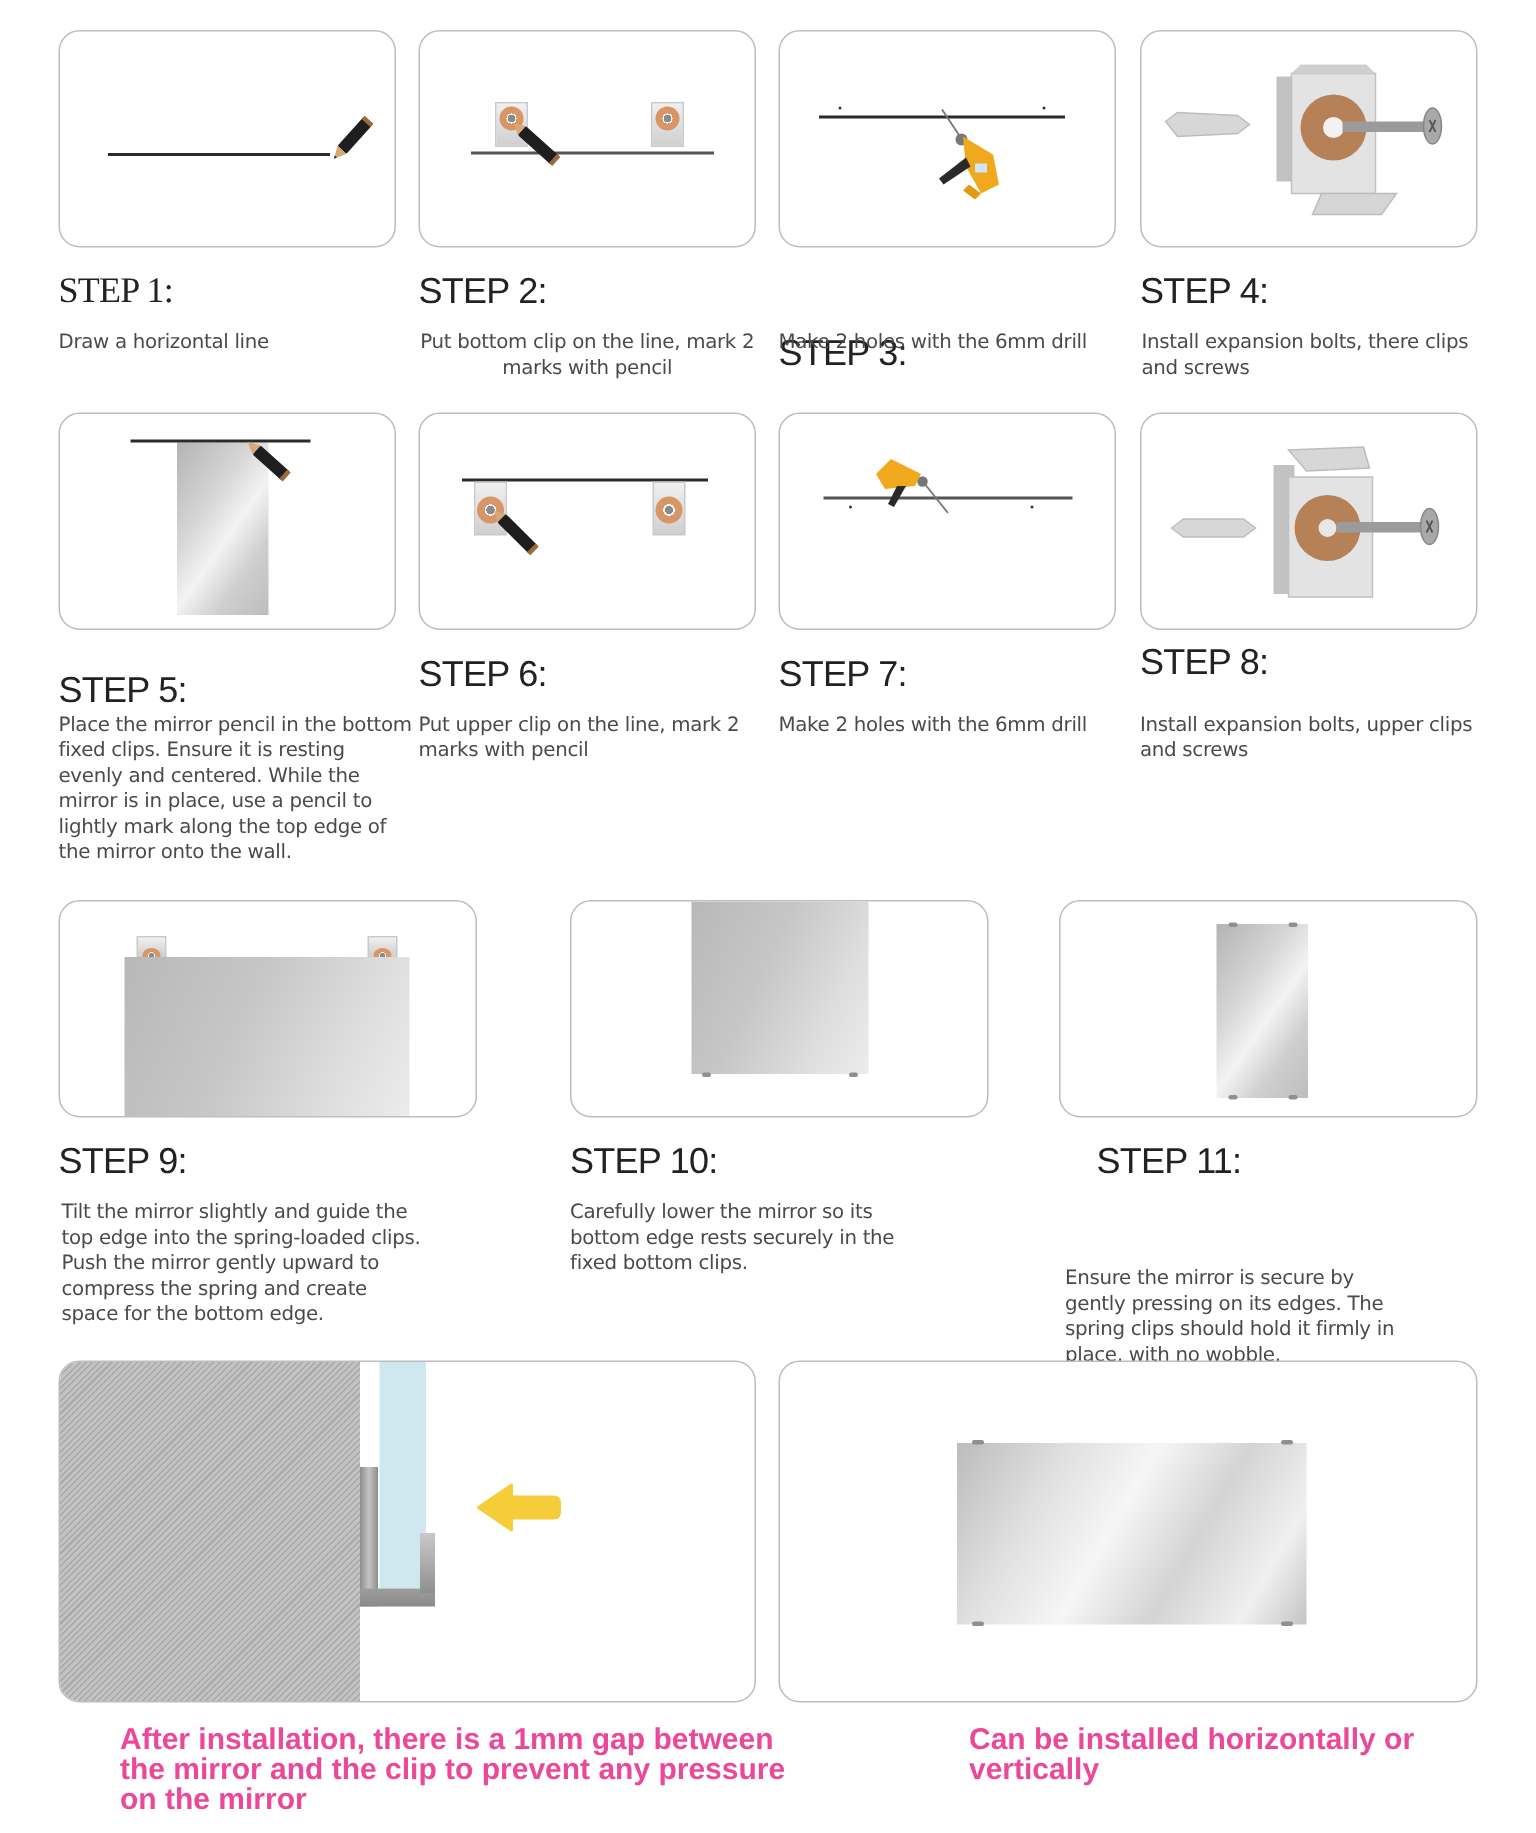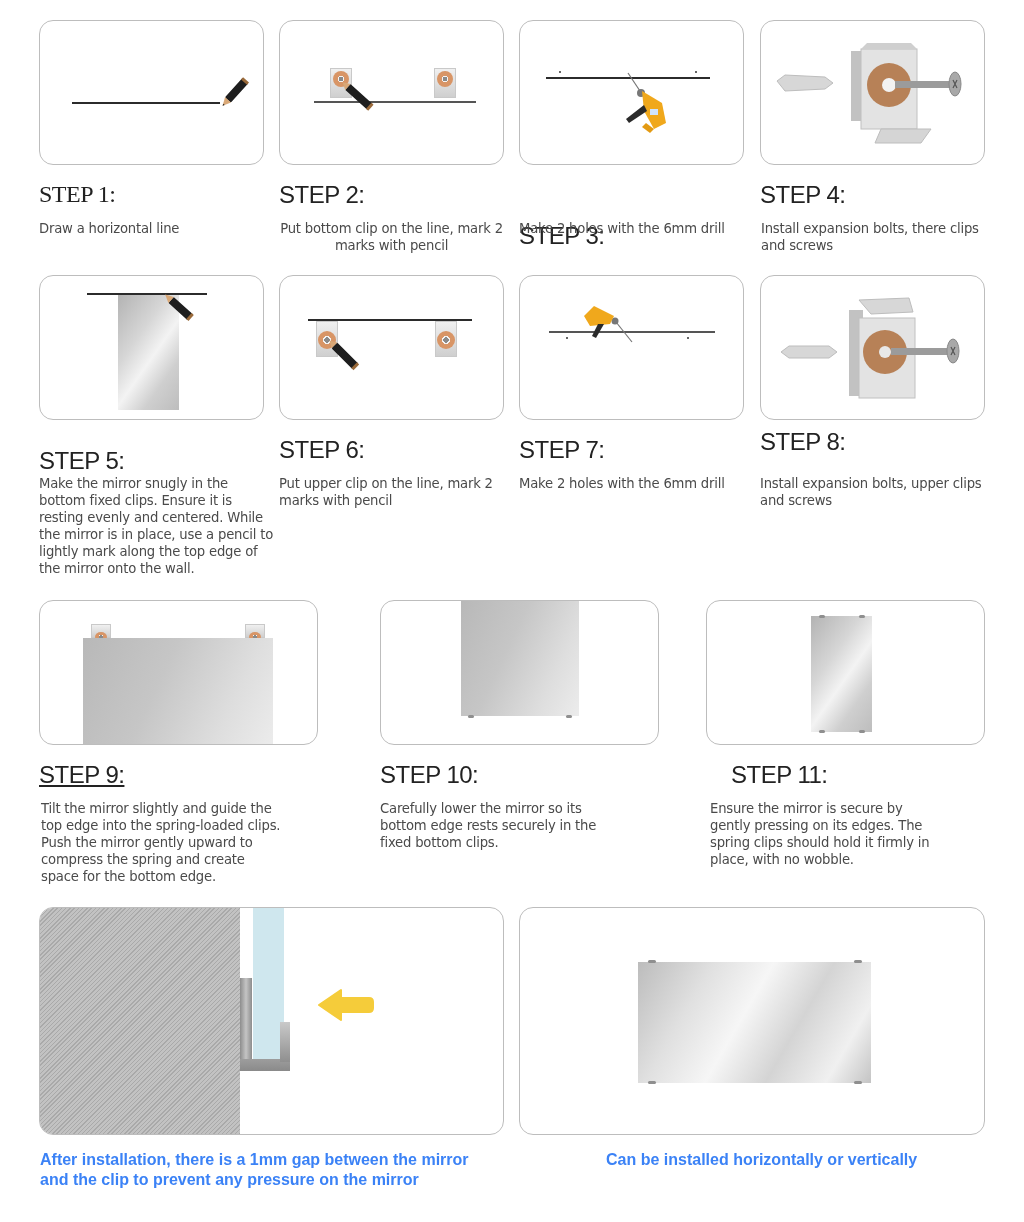--- a/index.html
+++ b/index.html
@@ -10,22 +10,23 @@
   }
   .step-title {
     position: absolute; font-family: "Liberation Sans", sans-serif; font-size: 24px; color: #222;
     letter-spacing: -0.5px; font-weight: 400;
   }
   .step-desc {
     position: absolute; font-family: "DejaVu Sans", sans-serif; font-size: 13.2px; line-height: 17px; color: #4a4a4a;
     letter-spacing: -0.2px;
   }
   .caption {
-    position: absolute; font-family: "Liberation Sans", sans-serif; font-size: 16px; font-weight: 700; color: #3b82f6;
+    position: absolute; font-family: "Liberation Sans", sans-serif; font-size: 20px; font-weight: 700; color: #ec4899;
     line-height: 20px;
+    margin-left: 40px;
   }
   .abs { position: absolute; }
   .line { position: absolute; height: 2px; background: #2b2b2b; }
   .mirror-v {
     position: absolute;
     background: linear-gradient(125deg, #b3b3b3 0%, #d6d6d6 35%, #f3f3f3 55%, #cfcfcf 75%, #bdbdbd 100%);
   }
   .mirror-flat {
     position: absolute;
     background: linear-gradient(115deg, #b8b8b8 0%, #c6c6c6 40%, #dedede 75%, #ececec 100%);
@@ -162,21 +163,21 @@
     <polygon points="84,10 134,8 138,22 96,24" fill="#d7d7d7" stroke="#bdbdbd"></polygon>
     <circle cx="110" cy="62" r="22" fill="#b78157"></circle>
     <circle cx="110" cy="62" r="6" fill="#e8e8e8"></circle>
     <rect x="116" y="58" width="56" height="7" fill="#9b9b9b"></rect>
     <ellipse cx="178" cy="61" rx="6" ry="12" fill="#a8a8a8" stroke="#888"></ellipse>
     <path d="M176 57 L180 65 M180 57 L176 65" stroke="#555" stroke-width="1.2"></path>
   </svg>
 </div>
 
 <div class="step-title" style="left:39px;top:436px;margin-top:11px;">STEP 5:</div>
-<div class="step-desc" style="left:39px;top:475px;width:236px;">Make the mirror snugly in the bottom fixed clips. Ensure it is resting evenly and centered. While the mirror is in place, use a pencil to lightly mark along the top edge of the mirror onto the wall.</div>
+<div class="step-desc" style="left:39px;top:475px;width:236px;">Place the mirror pencil in the bottom fixed clips. Ensure it is resting evenly and centered. While the mirror is in place, use a pencil to lightly mark along the top edge of the mirror onto the wall.</div>
 <div class="step-title" style="left:279px;top:436px;">STEP 6:</div>
 <div class="step-desc" style="left:279px;top:475px;width:225px;">Put upper clip on the line, mark 2 marks with pencil</div>
 <div class="step-title" style="left:519px;top:436px;">STEP 7:</div>
 <div class="step-desc" style="left:519px;top:475px;width:230px;">Make 2 holes with the 6mm drill</div>
 <div class="step-title" style="left:760px;top:428px;">STEP 8:</div>
 <div class="step-desc" style="left:760px;top:475px;width:230px;">Install expansion bolts, upper clips and screws</div>
 
 <div class="panel" style="left:39px;top:600px;width:279px;height:145px;">
   <div class="clip-small" style="left:51px;top:23px;width:20px;height:14px;"></div>
   <div class="washer" style="left:55px;top:31px;width:12px;height:10px;"></div>
@@ -192,26 +193,26 @@
 </div>
 
 <div class="panel" style="left:706px;top:600px;width:279px;height:145px;">
   <div class="mirror-v" style="left:104px;top:15px;width:61px;height:116px;"></div>
   <div class="mclip" style="left:112px;top:14px;width:6px;"></div>
   <div class="mclip" style="left:152px;top:14px;width:6px;"></div>
   <div class="mclip" style="left:112px;top:129px;width:6px;"></div>
   <div class="mclip" style="left:152px;top:129px;width:6px;"></div>
 </div>
 
-<div class="step-title" style="left:39px;top:761px;text-decoration:underline;">STEP 9:</div>
+<div class="step-title" style="left:39px;top:761px;">STEP 9:</div>
 <div class="step-desc" style="left:41px;top:800px;width:245px;">Tilt the mirror slightly and guide the top edge into the spring-loaded clips. Push the mirror gently upward to compress the spring and create space for the bottom edge.</div>
 <div class="step-title" style="left:380px;top:761px;">STEP 10:</div>
 <div class="step-desc" style="left:380px;top:800px;width:230px;">Carefully lower the mirror so its bottom edge rests securely in the fixed bottom clips.</div>
 <div class="step-title" style="left:731px;top:761px;">STEP 11:</div>
-<div class="step-desc" style="left:710px;top:800px;width:230px;">Ensure the mirror is secure by gently pressing on its edges. The spring clips should hold it firmly in place, with no wobble.</div>
+<div class="step-desc" style="left:710px;top:844px;width:230px;">Ensure the mirror is secure by gently pressing on its edges. The spring clips should hold it firmly in place, with no wobble.</div>
 
 <div class="panel" style="left:39px;top:907px;width:465px;height:228px;">
   <div class="hatch" style="left:0;top:0;width:200px;height:228px;"></div>
   <div class="abs" style="left:213px;top:0;width:31px;height:151px;background:#cfe7ee;"></div>
   <div class="abs" style="left:200px;top:70px;width:12px;height:93px;background:linear-gradient(90deg,#8d8d8d,#c4c4c4,#8d8d8d);"></div>
   <div class="abs" style="left:200px;top:151px;width:50px;height:12px;background:linear-gradient(#9d9d9d,#8a8a8a);"></div>
   <div class="abs" style="left:240px;top:114px;width:10px;height:40px;background:linear-gradient(#c9c9c9,#8f8f8f);"></div>
   <svg class="abs" style="left:277px;top:80px;" width="60" height="34" viewBox="0 0 60 34">
     <path d="M2 17 L24 2 L24 10 L52 10 Q56 10 56 14 L56 20 Q56 24 52 24 L24 24 L24 32 Z" fill="#f5cc3a" stroke="#f5cc3a" stroke-linejoin="round" stroke-width="2"></path>
   </svg>

